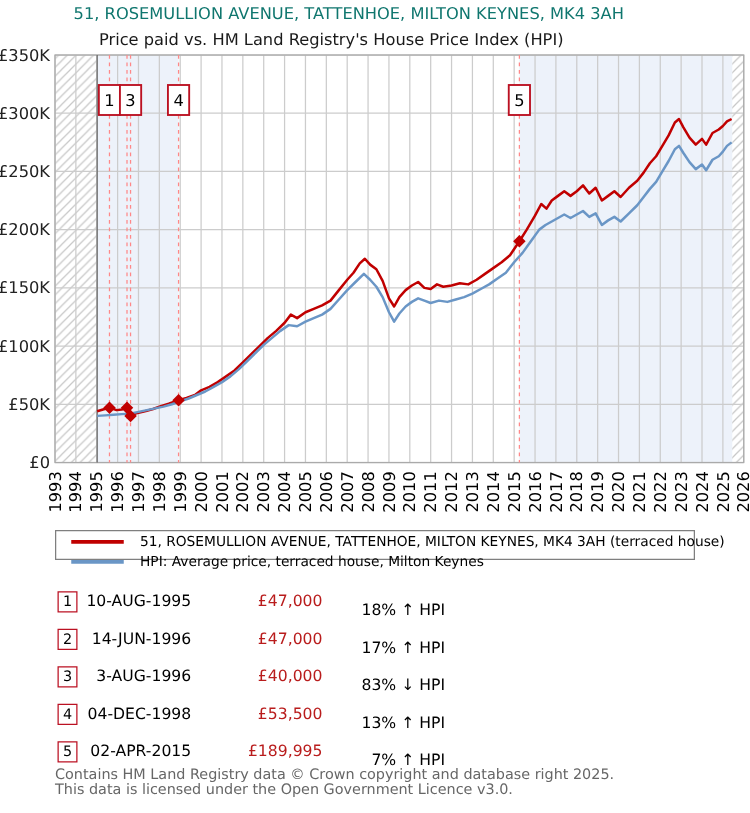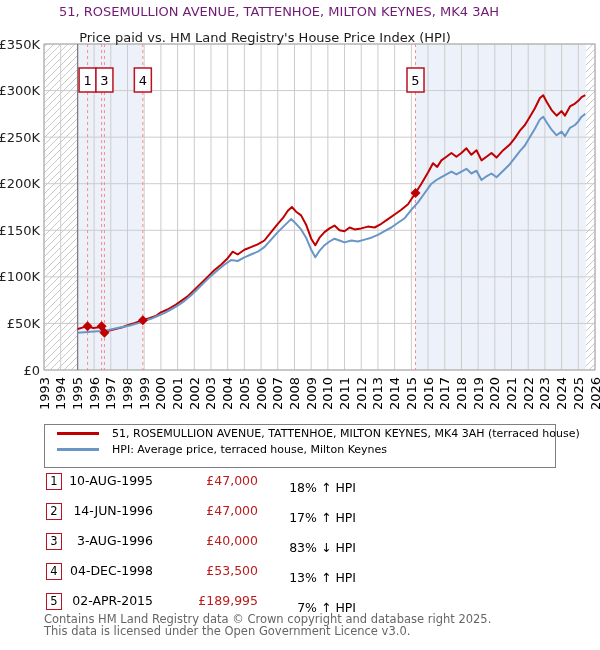--- a/index.html
+++ b/index.html
@@ -1,26 +1,26 @@
 <!DOCTYPE html>
 <html><head>
 <meta charset="utf-8">
 <style>
   html,body{margin:0;padding:0;}
   body{
     width:600px;height:650px;position:relative;background:#ffffff;
     font-family:"DejaVu Sans", sans-serif;color:#111;overflow:hidden;
   }
   .titles{position:absolute;top:4px;left:0;width:530px;text-align:center;z-index:3;}
-  .t1{font-size:13px;color:#701a75;white-space:nowrap;margin-left:28px;}
-  .t2{font-size:13px;color:#1a1a1a;margin-top:11px;white-space:nowrap;}
+  .t1{font-size:13px;color:#0f766e;white-space:nowrap;margin-left:28px;}
+  .t2{font-size:13px;color:#1a1a1a;margin-top:6px;white-space:nowrap;}
   #chart{position:absolute;top:0;left:0;z-index:1;}
   svg text{font-family:"DejaVu Sans", sans-serif;}
   .legend{
-    position:absolute;left:44px;top:424px;width:512px;height:44px;
+    position:absolute;left:44px;top:424px;width:512px;height:24px;
     border:1px solid #7f7f7f;background:#fff;box-sizing:border-box;z-index:3;
   }
   .lrow{display:flex;align-items:center;height:15px;margin-top:1px;padding-left:12px;}
   .lsample{width:42px;height:3px;margin-right:13px;flex:0 0 auto;}
   .llabel{font-size:11px;color:#000;white-space:nowrap;}
   .table{position:absolute;left:44px;top:472px;width:512px;z-index:3;}
   .trow{position:relative;height:30px;}
   .tnum{
     position:absolute;left:2px;top:1px;width:14px;height:15px;
     border:1px solid #bb1122;color:#000;font-size:11.5px;line-height:15px;text-align:center;

